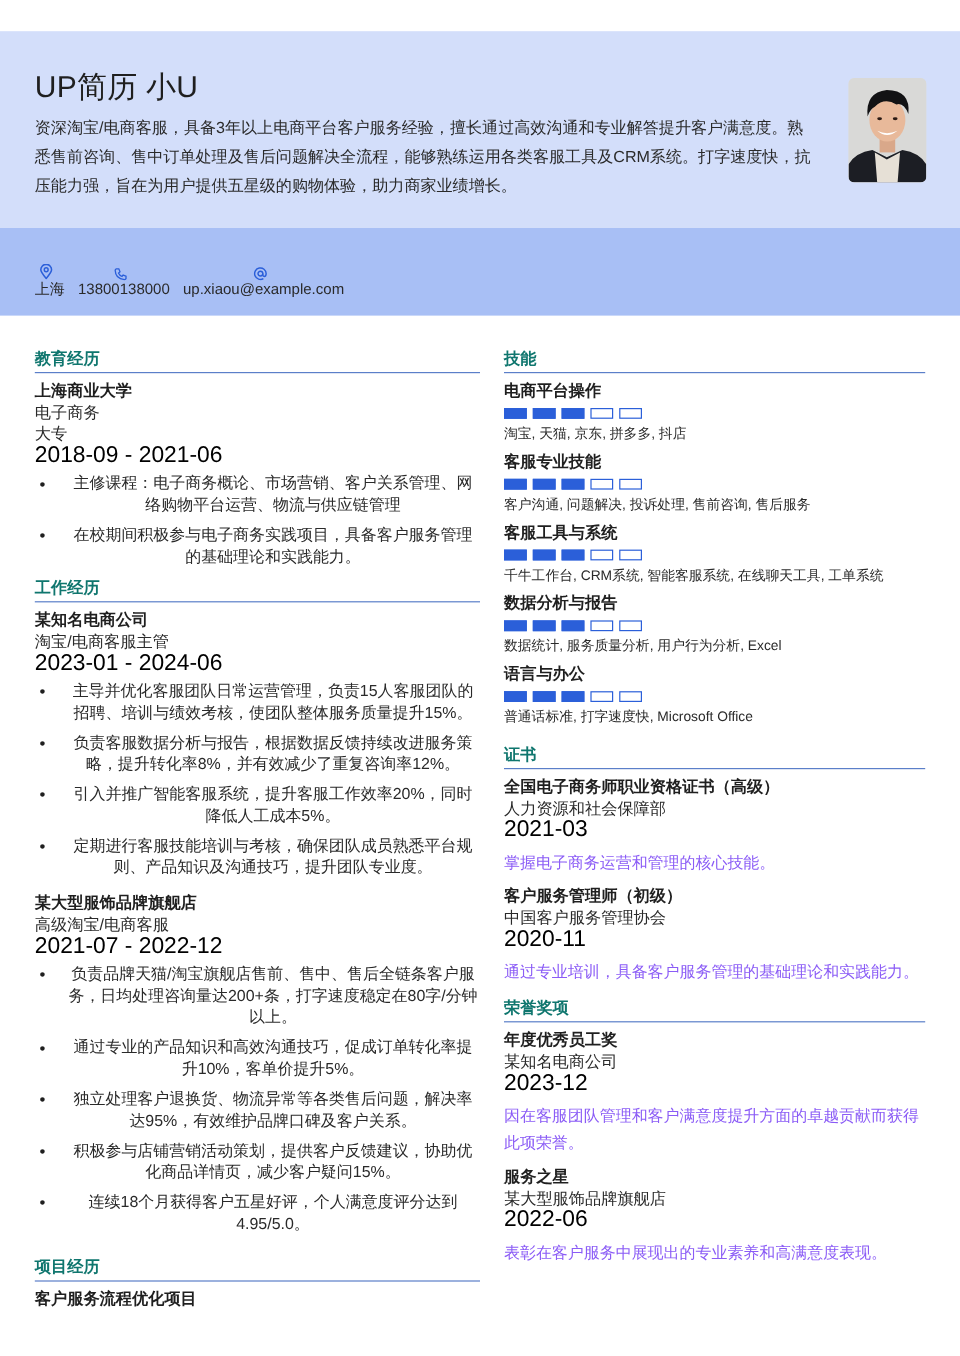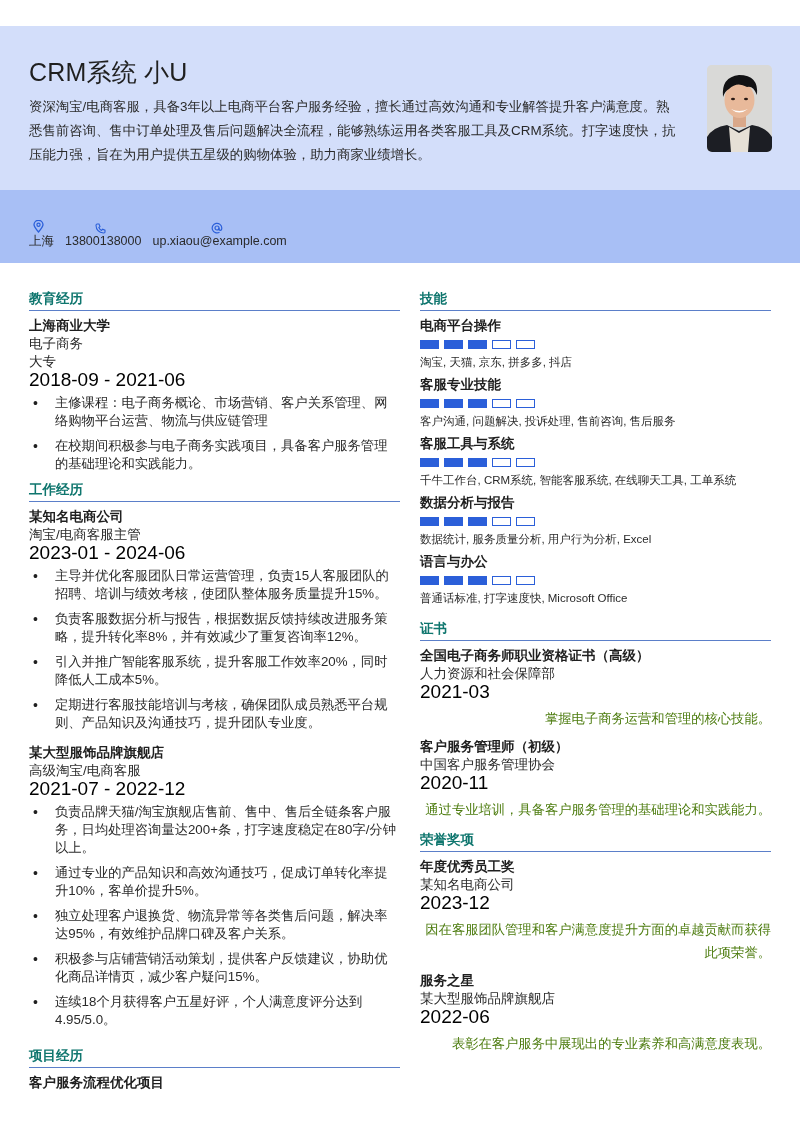--- a/index.html
+++ b/index.html
@@ -16,39 +16,39 @@
   .contact-item { display: flex; align-items: center; margin-right: 11px; flex-direction: column; }
   .contact-item svg { margin-right: 6px; }
 
   .col-left { position: absolute; left: 29px; top: 290px; width: 371px; }
   .col-right { position: absolute; left: 420px; top: 290px; width: 351px; }
 
   .section-title { font-size: 13.5px; font-weight: 700; color: #0f766e; padding-bottom: 2px; border-bottom: 1.5px solid #5b7fc9; margin-bottom: 6px; }
   .entry-title { font-size: 13.5px; font-weight: 700; color: #1f1f1f; line-height: 18px; }
   .entry-sub { font-size: 13.5px; color: #2a2a2a; line-height: 18px; }
   .entry-date { font-size: 19px; color: #000000; line-height: 18px; font-weight: 500; }
-  ul.bullets { list-style: none; margin-top: 5px; }
+  ul.bullets { list-style: none; margin-top: 5px; text-align: center; }
   ul.bullets li { position: relative; padding-left: 26px; font-size: 13.3px; line-height: 18px; color: #2a2a2a; margin-bottom: 7px; }
   ul.bullets li::before { content: "•"; position: absolute; left: 4px; top: 0; font-size: 14px; color: #1f1f1f; }
   .block { margin-bottom: 8px; }
 
   .skill { margin-bottom: 6px; }
   .skill-name { font-size: 13.5px; font-weight: 700; color: #1f1f1f; line-height: 18px; margin-bottom: 5px; }
   .bars { display: flex; gap: 5px; margin-bottom: 6px; }
   .bar { width: 19px; height: 9px; border: 1.5px solid #2b5fd9; }
   .bar.on { background: #2b5fd9; }
   .skill-tags { font-size: 11.5px; color: #2a2a2a; line-height: 15px; }
 
-  .desc { font-size: 13.3px; color: #4d7c0f; line-height: 23px; margin-top: 6px; text-align: right; }
+  .desc { font-size: 13.3px; color: #8b5cf6; line-height: 23px; margin-top: 6px; }
 </style>
 </head>
 <body>
 
 <div class="header-top"></div>
-<div class="name">CRM系统 小U</div>
+<div class="name">UP简历 小U</div>
 <div class="summary">资深淘宝/电商客服，具备3年以上电商平台客户服务经验，擅长通过高效沟通和专业解答提升客户满意度。熟悉售前咨询、售中订单处理及售后问题解决全流程，能够熟练运用各类客服工具及CRM系统。打字速度快，抗压能力强，旨在为用户提供五星级的购物体验，助力商家业绩增长。</div>
 <div class="photo">
   <svg width="65" height="87" viewBox="0 0 65 87">
     <rect width="65" height="87" fill="#d9d9d7"></rect>
     <path d="M0 87 L0 72 Q6 62 20 60 L32 66 L45 60 Q59 62 65 72 L65 87 Z" fill="#1c1e24"></path>
     <path d="M22 62 L32 68 L43 62 L41 87 L24 87 Z" fill="#e6e0d6"></path>
     <rect x="26" y="48" width="13" height="14" fill="#d9a88a"></rect>
     <ellipse cx="32.5" cy="35" rx="15" ry="18" fill="#e8b99a"></ellipse>
     <path d="M16 32 Q14 12 32 10 Q52 10 50 30 Q46 20 40 22 Q30 16 22 24 Q18 26 16 32 Z" fill="#121214"></path>
     <path d="M24 44 Q32 51 41 44 Q32 48 24 44 Z" fill="#ffffff"></path>

